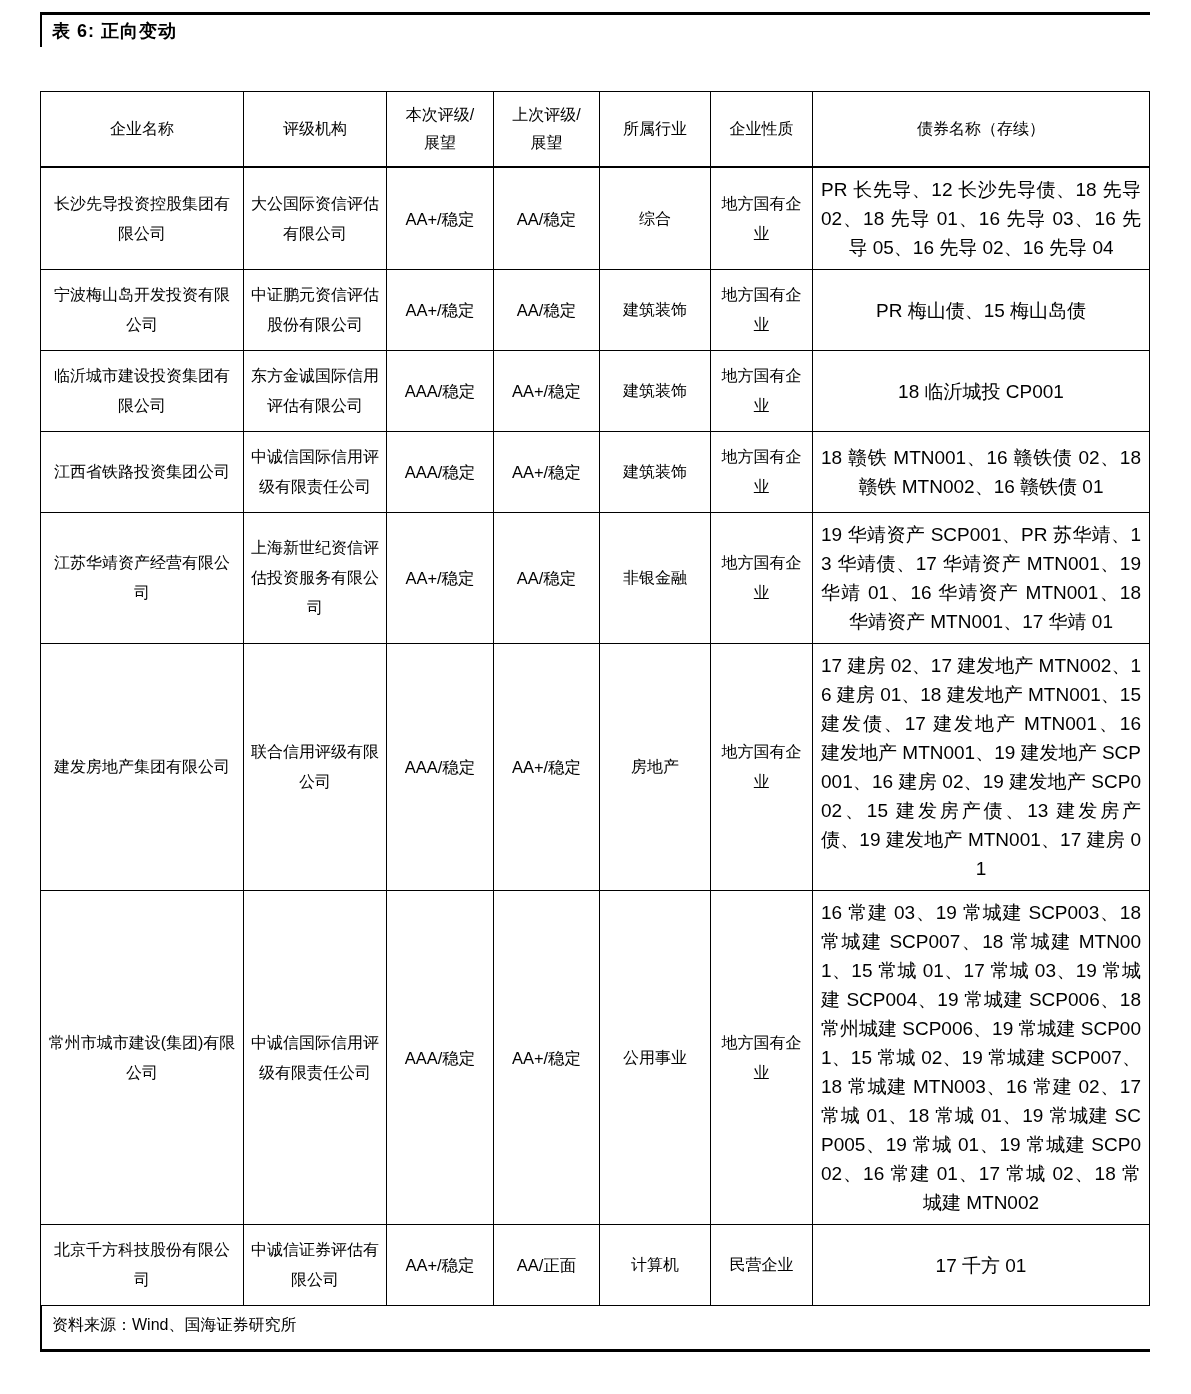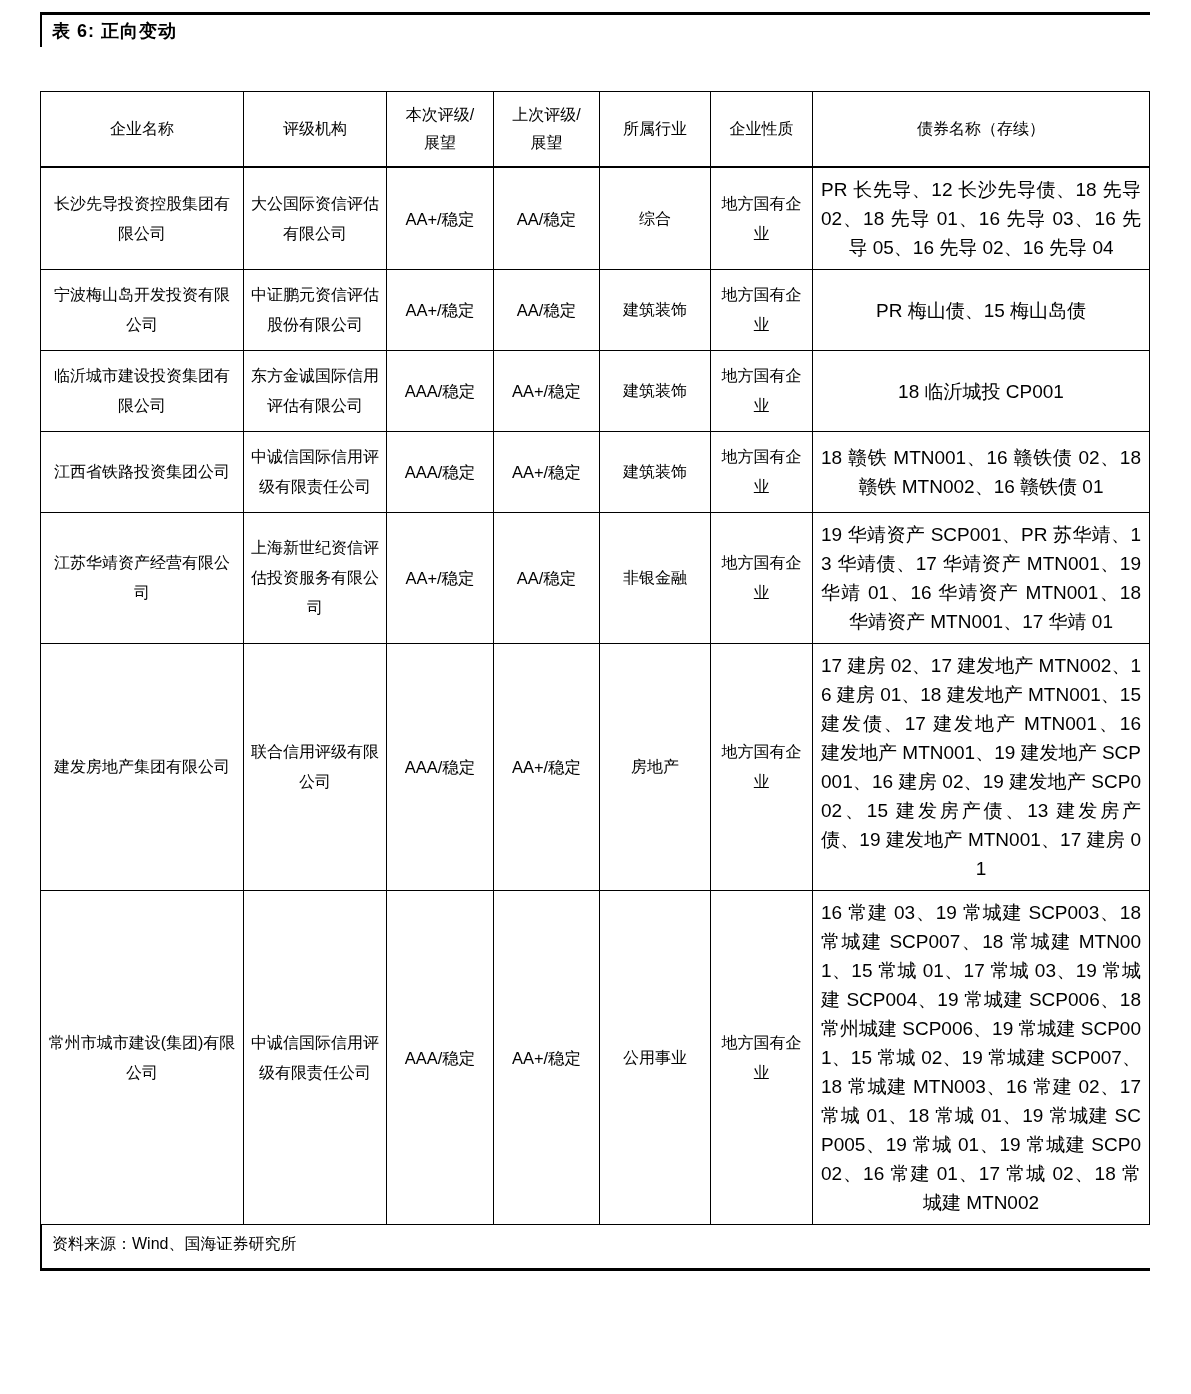--- a/index.html
+++ b/index.html
@@ -162,20 +162,29 @@
           </tr>
           <tr>
             <td class="cell-company">常州市城市建设(集团)有限公司</td>
             <td class="cell-agency">中诚信国际信用评级有限责任公司</td>
             <td class="cell-current_rating">AAA/稳定</td>
             <td class="cell-previous_rating">AA+/稳定</td>
             <td class="cell-industry">公用事业</td>
             <td class="cell-nature">地方国有企业</td>
             <td class="cell-bonds">16 常建 03、19 常城建 SCP003、18 常城建 SCP007、18 常城建 MTN001、15 常城 01、17 常城 03、19 常城建 SCP004、19 常城建 SCP006、18 常州城建 SCP006、19 常城建 SCP001、15 常城 02、19 常城建 SCP007、18 常城建 MTN003、16 常建 02、17 常城 01、18 常城 01、19 常城建 SCP005、19 常城 01、19 常城建 SCP002、16 常建 01、17 常城 02、18 常城建 MTN002</td>
           </tr>
+          <tr>
+            <td class="cell-company">北京千方科技股份有限公司</td>
+            <td class="cell-agency">中诚信证券评估有限公司</td>
+            <td class="cell-current_rating">AA+/稳定</td>
+            <td class="cell-previous_rating">AA/正面</td>
+            <td class="cell-industry">计算机</td>
+            <td class="cell-nature">民营企业</td>
+            <td class="cell-bonds">17 千方 01</td>
+          </tr>
         </tbody>
     </table>
 
     <div class="source-row">
       <span>资料来源：Wind、国海证券研究所</span>
     </div>
   </div>
 </div>
 
 </body></html>

